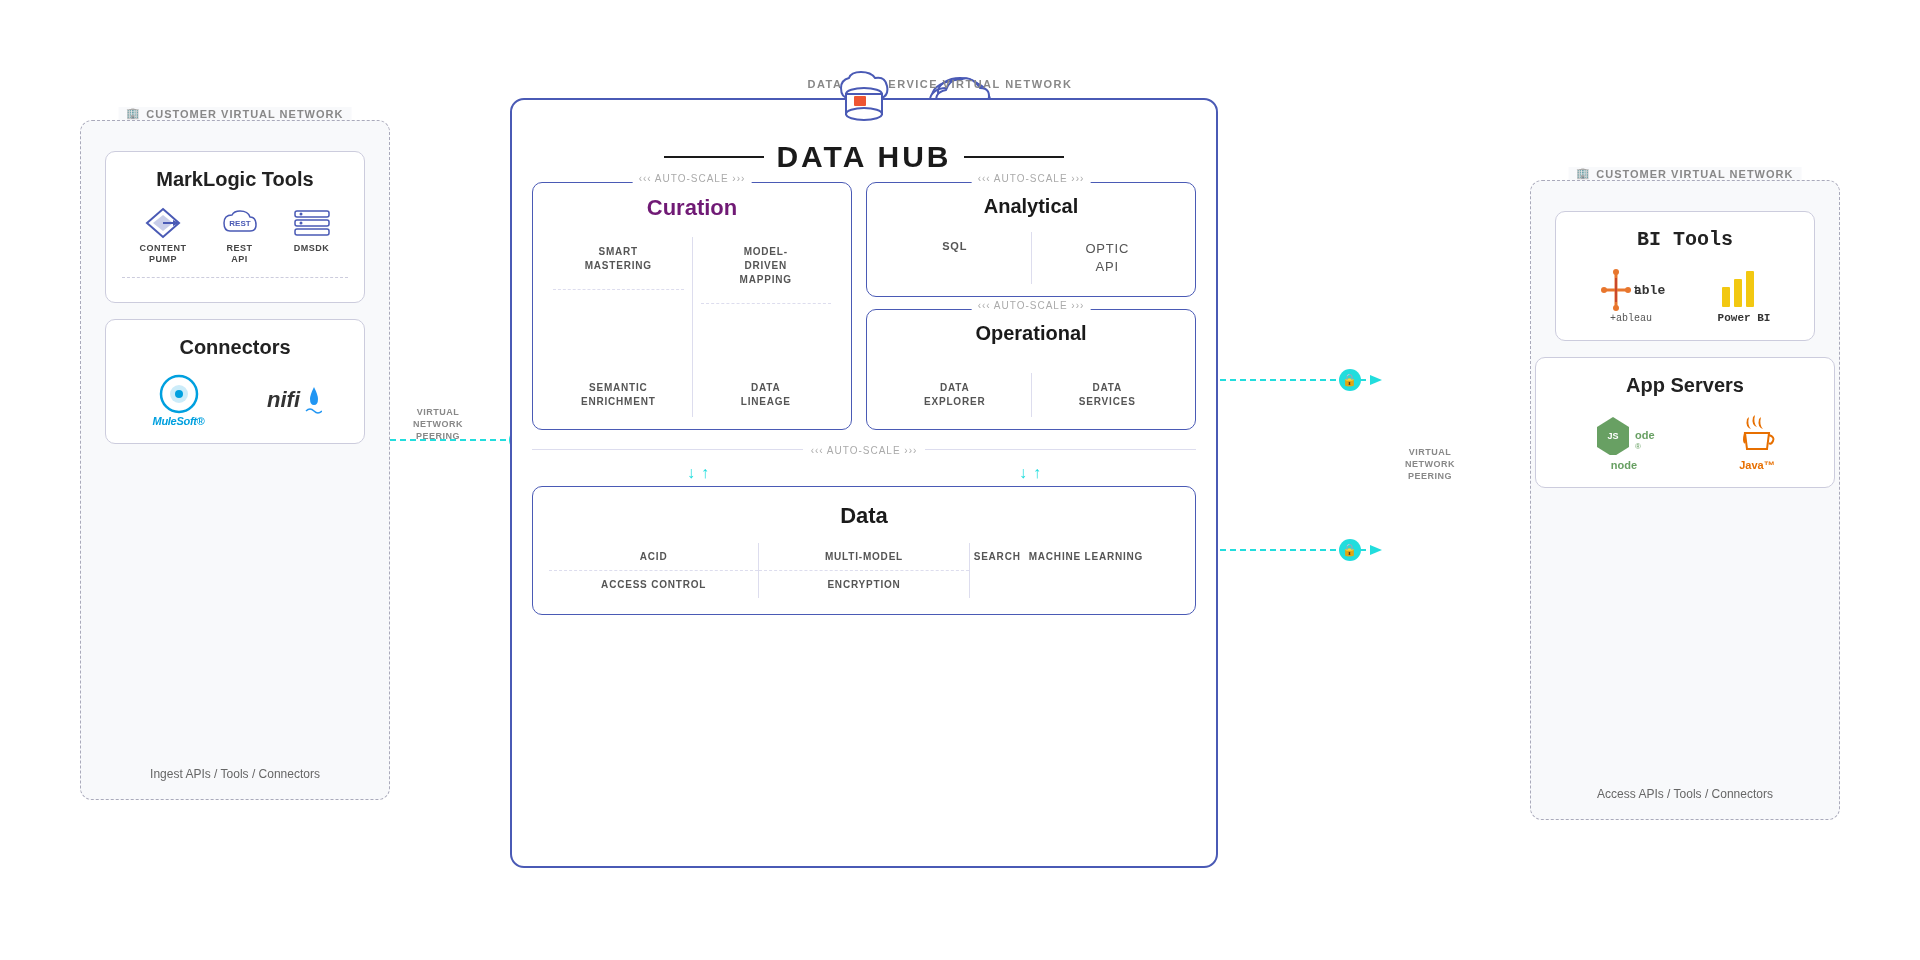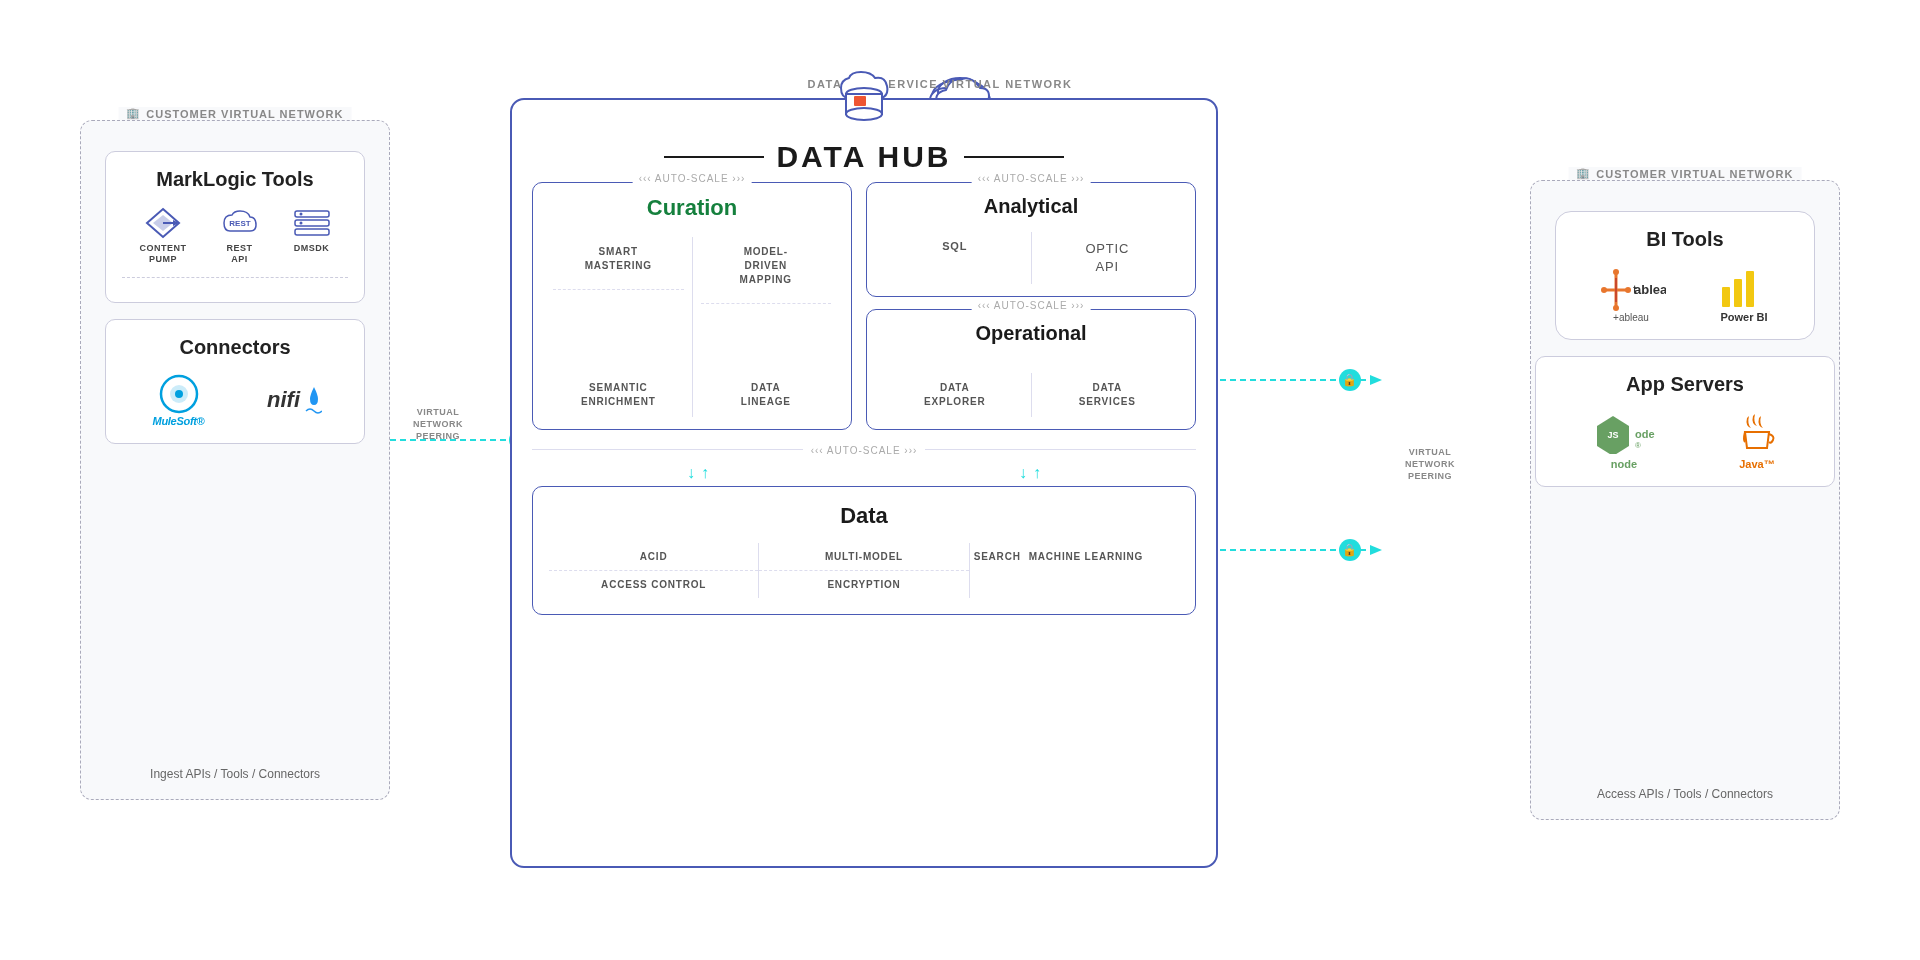--- a/index.html
+++ b/index.html
@@ -198,21 +198,21 @@
         <div style="height:2.5px; width:100px; background:#1a1a1a;"></div>
       </div>
 
       <div style="display:flex; gap:14px; margin-bottom:10px;">
 
         <div style="flex:1; border:1.5px solid #4a5ab5; border-radius:10px; padding:12px; position:relative;">
 
           <div style="position:absolute; top:-10px; left:50%; transform:translateX(-50%); background:white; padding:0 6px; font-size:10px; color:#aaa; letter-spacing:1px; white-space:nowrap;">
             ‹‹‹ AUTO-SCALE ›››
           </div>
-          <h3 style="font-size:22px; font-weight:700; color:#15803d; text-align:center; margin-bottom:16px;">Curation</h3>
+          <h3 style="font-size:22px; font-weight:700; color:#701a75; text-align:center; margin-bottom:16px;">Curation</h3>
 
           <div style="display:grid; grid-template-columns:1fr 1px 1fr; min-height:180px;">
             <div style="display:flex; flex-direction:column; gap:8px; padding:8px;">
               <div style="font-size:10px; font-weight:700; letter-spacing:0.8px; color:#555; text-align:center; line-height:1.4;">SMART<br>MASTERING</div>
               <div style="flex:1; border-top:1px dashed #dde; margin-top:8px;"></div>
               <div style="font-size:10px; font-weight:700; letter-spacing:0.8px; color:#555; text-align:center; line-height:1.4;">SEMANTIC<br>ENRICHMENT</div>
             </div>
             <div style="background:#dde;"></div>
             <div style="display:flex; flex-direction:column; gap:8px; padding:8px;">
               <div style="font-size:10px; font-weight:700; letter-spacing:0.8px; color:#555; text-align:center; line-height:1.4;">MODEL-<br>DRIVEN<br>MAPPING</div>
@@ -291,21 +291,21 @@
     </div>
   </div>
 
   <div style="position:absolute; right:30px; top:140px; width:310px; height:640px; border:1.5px dashed #aab; border-radius:12px; background:#f8f9fb;">
 
     <div style="position:absolute; top:-14px; left:50%; transform:translateX(-50%); background:#f8f9fb; padding:0 8px; font-size:11px; font-weight:600; color:#888; letter-spacing:1px; white-space:nowrap; display:flex; align-items:center; gap:5px;">
       <span>🏢</span>
       <span>CUSTOMER VIRTUAL NETWORK</span>
     </div>
 
-    <div style="width:260px; margin:30px auto 16px; background:white; border:1.5px solid #ccd; border-radius:16px; padding:16px;">
+    <div style="width:260px; margin:30px auto 16px; background:white; border:1.5px solid #ccd; border-radius:10px; padding:16px;font-family:Liberation Mono, monospace;">
       <h2 style="font-size:20px; font-weight:700; color:#222; text-align:center; margin-bottom:16px;">BI Tools</h2>
       <div style="display:flex; justify-content:space-around; align-items:center;">
 
         <div>
           <svg width="70" height="44" viewBox="0 0 70 44">
 
             <line x1="20" y1="4" x2="20" y2="40" stroke="#e8762d" stroke-width="3"></line>
             <line x1="8" y1="22" x2="32" y2="22" stroke="#e8762d" stroke-width="3"></line>
             <line x1="20" y1="10" x2="20" y2="34" stroke="#c0392b" stroke-width="1.5"></line>
             <circle cx="20" cy="4" r="3" fill="#e8762d"></circle>

